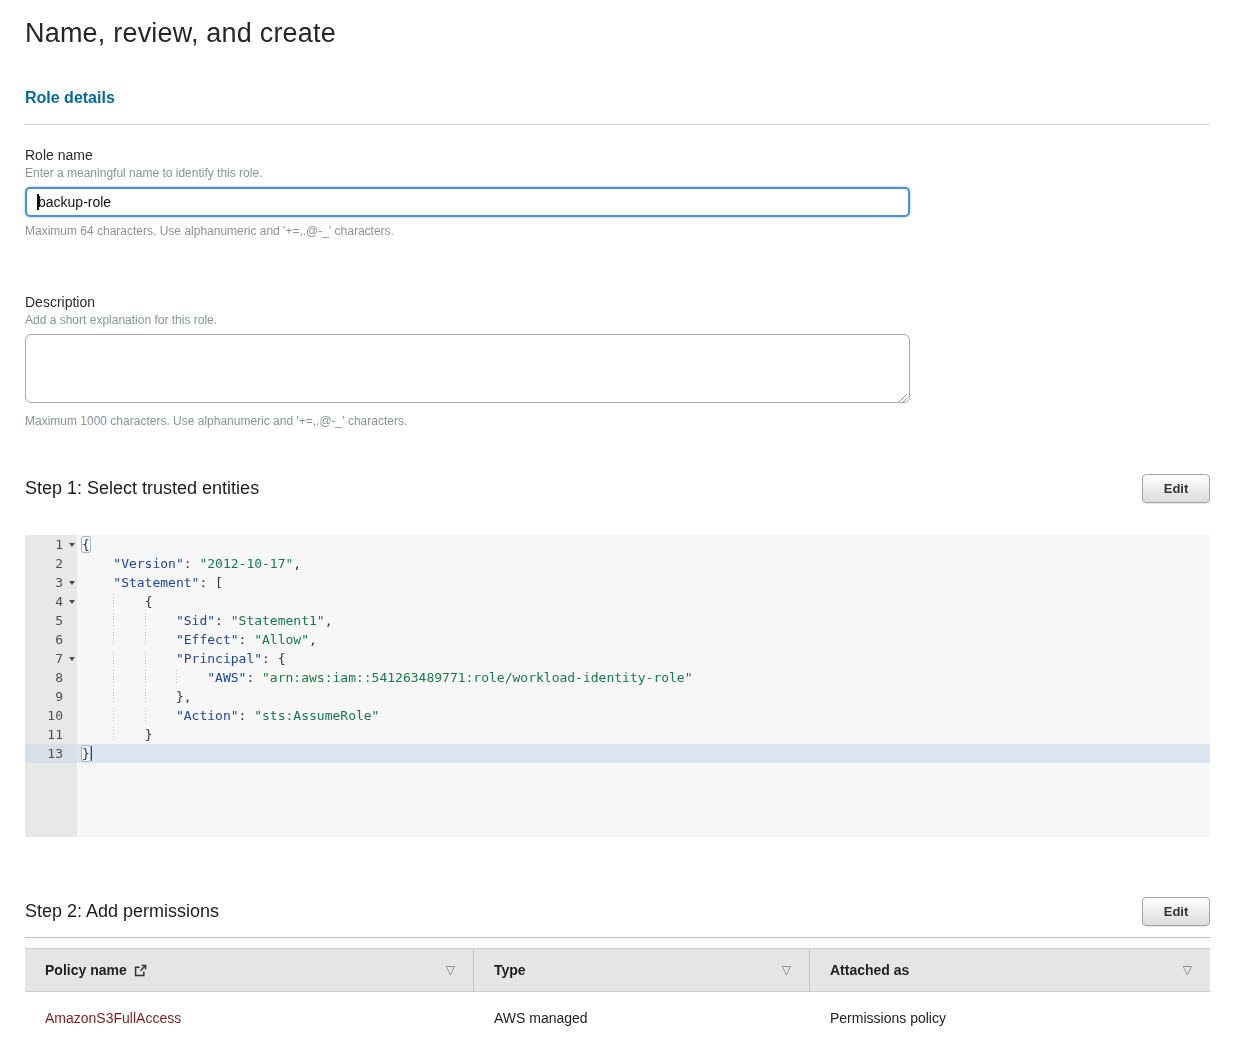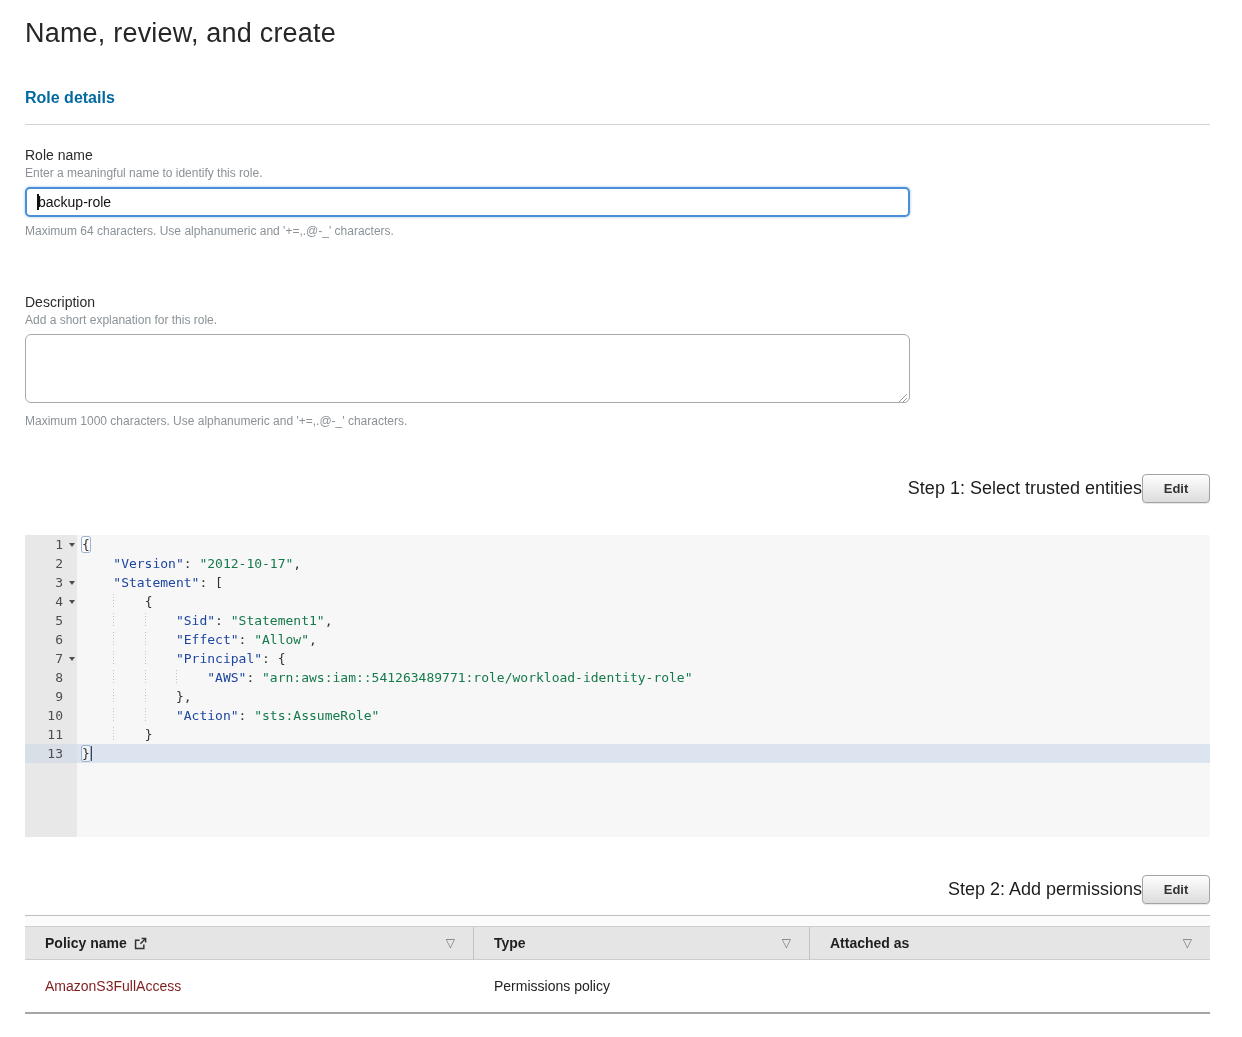--- a/index.html
+++ b/index.html
@@ -36,22 +36,22 @@
     width:100%; height:69px; border:1px solid #a9a9a9; border-radius:6px;
     padding:8px 11px; font-size:14px; color:#111; outline:none; resize:none;
     font-family:"Liberation Sans", sans-serif; background:#fff;
   }
   .resize-handle {
     position:absolute; right:3px; bottom:5px; width:10px; height:10px; pointer-events:none;
     background:repeating-linear-gradient(135deg, transparent 0 2px, #9a9a9a 2px 3px);
     clip-path:polygon(100% 0, 100% 100%, 0 100%);
   }
 
-  .step-header { display:flex; justify-content:flex-end; align-items:center; margin-top:46px; }
-  .step-header.second { margin-top:38px; }
+  .step-header { display:flex; justify-content:space-between; align-items:center; margin-top:46px; }
+  .step-header.second { margin-top:60px; }
   .step-title { font-size:18px; font-weight:400; color:#1c1c1c; margin:0; }
   .aws-btn {
     background:linear-gradient(#fefefe,#dcdcdc);
     border:1px solid #a3a3a3; border-radius:4px;
     padding:6px 0; width:68px; text-align:center;
     font-size:13px; font-weight:700; color:#333;
     box-shadow:0 1px 1px rgba(0,0,0,0.1); cursor:pointer;
     font-family:"Liberation Sans", sans-serif;
   }
 
@@ -86,21 +86,21 @@
 
   
   .panel-header {
     height:54px; background:linear-gradient(#fdfdfd,#ececec);
     border-bottom:1px solid #d6d6d6;
     display:flex; align-items:center; padding-left:20px;
     font-size:14px; color:#333; margin-top:0;
   }
   .tbl-spacer { height:10px; background:#fbfbfb; }
   .tbl-header {
-    display:flex; background:#e5e5e5; height:34px;
+    display:flex; background:#e5e5e5; height:44px;
     border-top:1px solid #cdcdcd; border-bottom:1px solid #cdcdcd;
     font-size:14px; font-weight:700; color:#1f1f1f;
   }
   .th { display:flex; align-items:center; padding-left:20px; height:100%; }
   .th.col1 { width:449px; border-right:1px solid #c2c2c2; }
   .th.col2 { width:336px; border-right:1px solid #c2c2c2; }
   .th.col3 { flex:1; }
   .ext-link-icon { margin-left:7px; display:inline-flex; }
   .filter-tri { margin-left:auto; margin-right:18px; color:#6f767d; font-size:12px; font-weight:400; cursor:pointer; }
   .tbl-row { display:flex; height:54px; align-items:center; background:#fff; border-bottom:2px solid #a6a6a6; font-size:14px; color:#222; }
@@ -222,16 +222,17 @@
     <div class="th col3">
       <span>Attached as</span>
       <span class="filter-tri">▽</span>
     </div>
   </div>
 
   <div class="tbl-row">
     <div class="td col1">
       <a class="policy-link">AmazonS3FullAccess</a>
     </div>
+    <div class="td col2">AWS managed</div>
     <div class="td col3">Permissions policy</div>
   </div>
 
 </div>
 
 </body></html>

